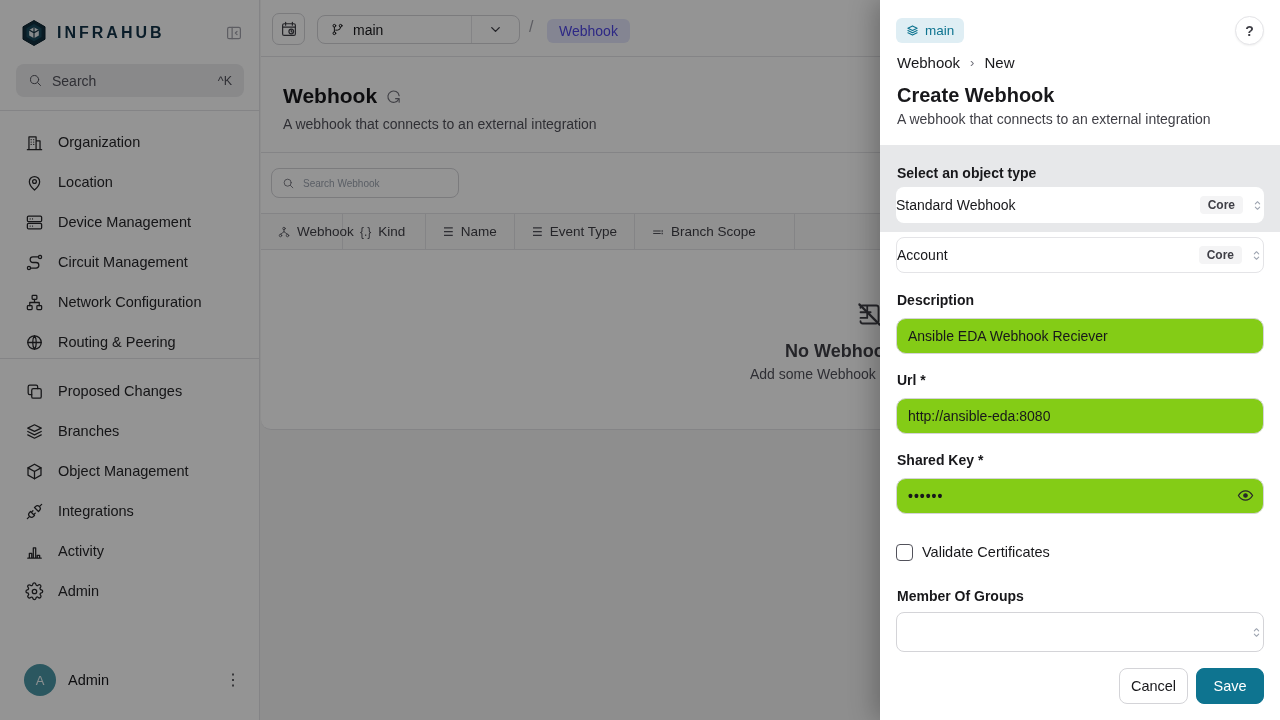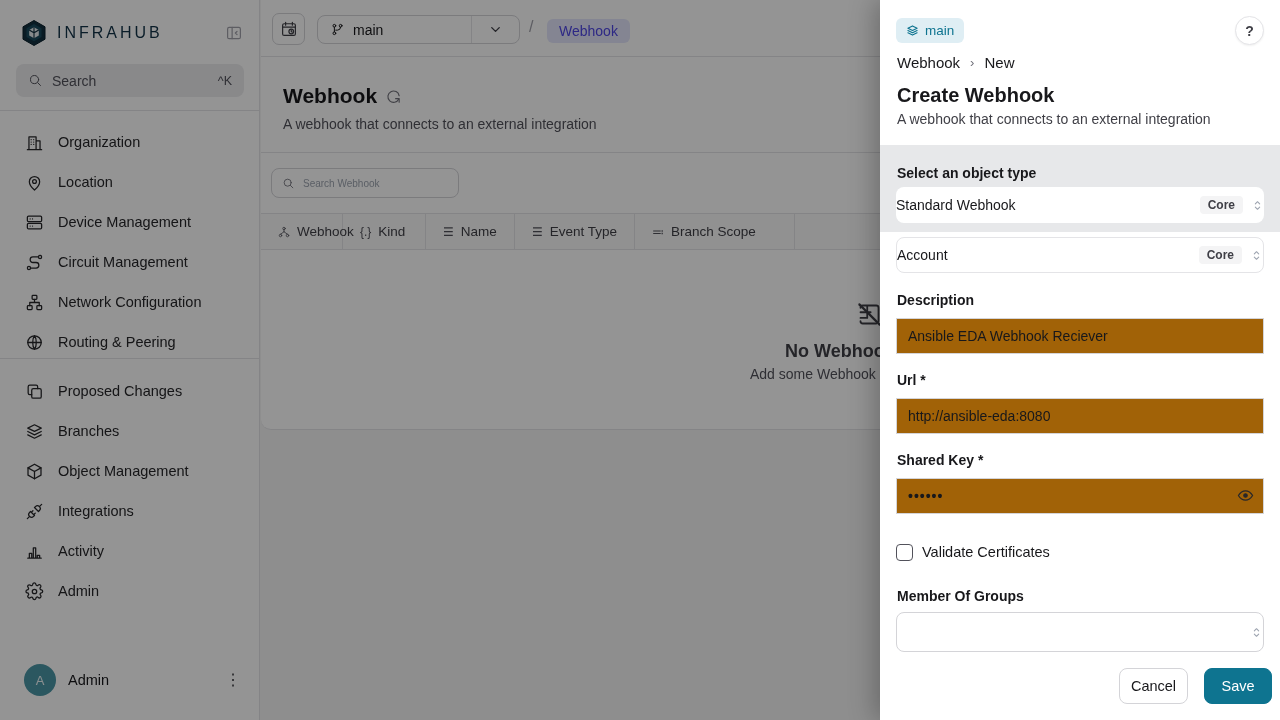--- a/index.html
+++ b/index.html
@@ -6,21 +6,21 @@
   html,body { width:1280px; height:720px; overflow:hidden; }
   body { font-family:"Liberation Sans", sans-serif; background:#fff; color:#18181b; }
   .stage { position:relative; width:1280px; height:720px; overflow:hidden; background:#f4f4f5; }
 
   svg { display:block; }
   .ic { stroke:currentColor; fill:none; stroke-width:1.6; stroke-linecap:round; stroke-linejoin:round; }
 
   
   .sidebar { position:absolute; left:0; top:0; width:260px; height:720px; background:#fff; border-right:1px solid #e4e4e7; z-index:1; }
   .logo-row { position:absolute; left:20px; top:16px; right:14px; height:34px; display:flex; align-items:center; }
-  .logo-text { font-size:16px; font-weight:400; letter-spacing:3px; color:#123247; margin-left:9px; }
+  .logo-text { font-size:16px; font-weight:700; letter-spacing:3px; color:#123247; margin-left:9px; }
   .collapse-btn { margin-left:auto; color:#a1a1aa; width:22px; height:22px; display:flex; align-items:center; justify-content:center; cursor:pointer; }
   .searchbox { position:absolute; left:16px; top:64px; width:228px; height:33px; background:#ececee; border-radius:8px; display:flex; align-items:center; padding:0 12px; color:#52525b; cursor:pointer; }
   .searchbox .ph { font-size:14px; margin-left:9px; }
   .searchbox .kbd { margin-left:auto; font-size:12.5px; color:#52525b; }
   .side-divider { position:absolute; left:0; right:0; height:1px; background:#e4e4e7; }
   .nav { position:absolute; left:0; right:0; }
   .nav-item { display:flex; align-items:center; height:40px; padding-left:25px; gap:14px; font-size:14.5px; color:#27272a; cursor:pointer; }
   .nav-item .nico { width:19px; height:19px; color:#27272a; flex:none; }
   .user-row { position:absolute; left:0; right:0; top:656px; height:48px; display:flex; align-items:center; padding:0 18px 0 24px; }
   .avatar { width:32px; height:32px; border-radius:50%; background:#4b96a5; color:#eef6f8; font-size:13px; display:flex; align-items:center; justify-content:center; }
@@ -61,27 +61,27 @@
   .help-btn { position:absolute; right:16px; top:16px; width:29px; height:29px; border-radius:50%; border:1px solid #e4e4e7; background:#fff; box-shadow:0 1px 2px rgba(0,0,0,0.06); display:flex; align-items:center; justify-content:center; font-size:14px; font-weight:600; color:#3f3f46; cursor:pointer; }
   .dr-crumb { position:absolute; left:17px; top:54px; display:flex; align-items:center; gap:10px; font-size:15px; color:#18181b; }
   .dr-crumb .sep { color:#71717a; font-size:13px; }
   .dr-title { position:absolute; left:17px; top:84px; font-size:20px; font-weight:700; color:#18181b; }
   .dr-sub { position:absolute; left:17px; top:111px; font-size:14px; color:#3f3f46; }
   .type-band { position:absolute; left:0; right:0; top:145px; height:87px; background:#e7e8ea; }
   .field-label { font-size:14px; font-weight:700; color:#18181b; }
   .sel { position:absolute; left:16px; width:368px; height:36px; background:#fff; border-radius:8px; display:flex; align-items:center; padding:0 0; font-size:14px; color:#18181b; cursor:pointer; }
   .sel .core { margin-left:auto; background:#f4f4f5; border-radius:4px; padding:2px 8px; font-size:12px; font-weight:700; color:#3f3f46; }
   .sel .updown { color:#9ca3af; margin-left:8px; }
-  .inp { position:absolute; left:16px; width:368px; height:36px; border:1px solid #d4d4d8; border-radius:0; background:#a16207; font-size:14px; color:#18181b; padding:0 11px; outline:none; font-family:inherit; }
+  .inp { position:absolute; left:16px; width:368px; height:36px; border:1px solid #d4d4d8; border-radius:10px; background:#84cc16; font-size:14px; color:#18181b; padding:0 11px; outline:none; font-family:inherit; }
   .checkbox { position:absolute; left:16px; width:17px; height:17px; border:1.5px solid #52525b; border-radius:4px; background:#fff; cursor:pointer; }
   .chk-label { position:absolute; left:42px; font-size:14.5px; color:#18181b; }
   .eye { position:absolute; right:26px; top:487px; color:#27272a; cursor:pointer; }
   .btn { position:absolute; height:36px; border-radius:8px; font-size:14.5px; font-weight:500; display:flex; align-items:center; justify-content:center; cursor:pointer; }
   .btn-cancel { right:92px; top:668px; width:69px; background:#fff; border:1px solid #d4d4d8; color:#18181b; }
-  .btn-save { right:8px; top:668px; width:68px; background:#0e7490; color:#fff; border:1px solid #0e7490; }
+  .btn-save { right:16px; top:668px; width:68px; background:#0e7490; color:#fff; border:1px solid #0e7490; }
 </style>
 </head>
 <body>
 
 <div class="stage">
 
   <div class="sidebar">
     <div class="logo-row">
       <span>
         <svg width="28" height="28" viewBox="0 0 28 28">

